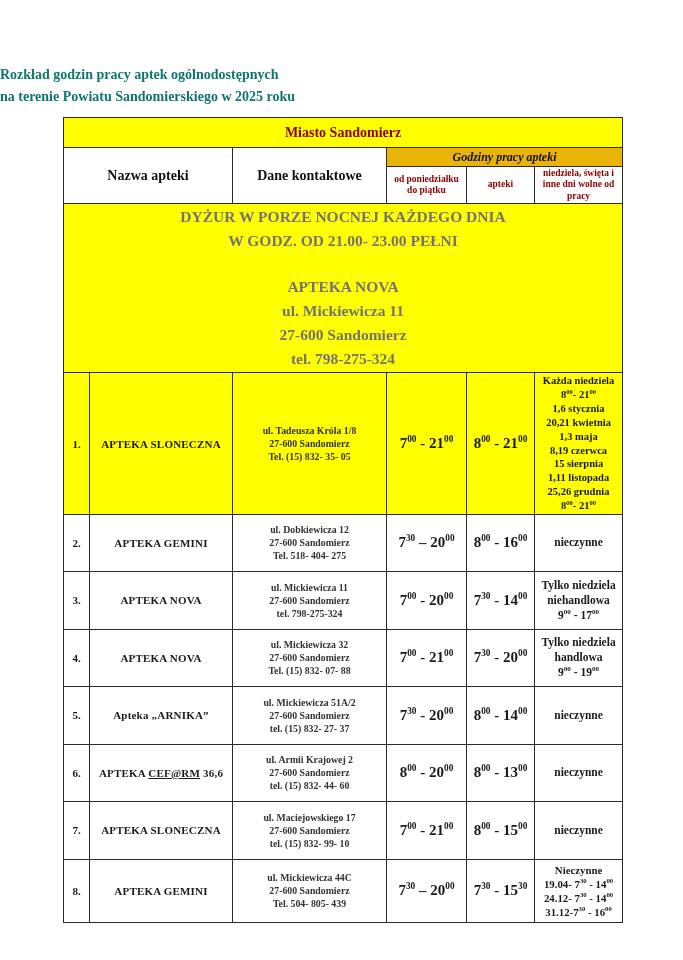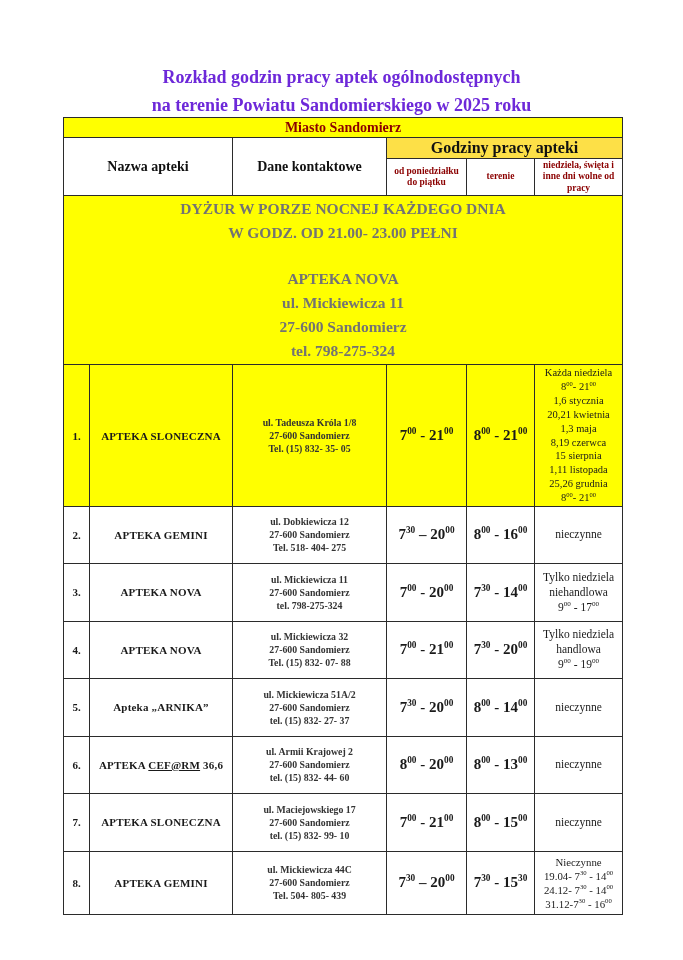--- a/index.html
+++ b/index.html
@@ -11,54 +11,54 @@
     font-family:"Liberation Serif", serif;
     color:#1a1a1a;
     overflow:hidden;
   }
   .updated-note {
     position:absolute; top:22px; right:58px;
     font-style:italic; font-size:13px; color:#222;
   }
   .page-title {
     position:absolute; top:64px; left:0; right:0;
-    text-align:center; font-weight:bold; font-size:18px; line-height:1.55;
-    color:#6d28d9;
+    font-weight:bold; font-size:14px; line-height:1.55;
+    color:#0f766e;
   }
   table.pharmacy-table {
     position:absolute; left:63px; top:117px;
     width:559px;
     border-collapse:collapse;
     table-layout:fixed;
   }
   table.pharmacy-table td {
     border:1.5px solid #2b2b2b;
     text-align:center; vertical-align:middle;
     padding:1px 2px;
     overflow:hidden;
   }
   .yellow { background:#ffff00; }
   .city-band {
     font-weight:bold; font-size:14px; color:#8b0000;
   }
   .hdr-main { font-weight:bold; font-size:14px; color:#111; background:#fff; }
-  .hdr-hours { font-weight:bold; font-size:16px; color:#111; background:#fde047; }
+  .hdr-hours { font-weight:bold; font-size:12px; color:#111; background:#eab308;font-style:italic; }
   .hdr-sub {
     font-weight:bold; font-size:9.5px; line-height:1.2;
     color:#8b0000; background:#fff;
   }
   .duty-cell { padding:14px 6px; }
   .duty-line { font-weight:bold; font-size:15.5px; line-height:1.55; color:#737373; }
   .duty-gap { height:22px; }
   .num-cell   { font-weight:bold; font-size:11px; }
   .name-cell  { font-weight:bold; font-size:11px; letter-spacing:.2px; }
   .contact-cell { font-weight:bold; font-size:9.8px; line-height:1.35; color:#333; }
   .hours-cell { font-weight:bold; font-size:15px; white-space:nowrap; }
   .hours-cell sup, .sunday-cell sup { font-size:62%; vertical-align:super; line-height:0; }
-  .sunday-cell { font-weight:normal; font-size:11.5px; line-height:1.3; }
+  .sunday-cell { font-weight:bold; font-size:11.5px; line-height:1.3; }
   .row-yellow .sunday-cell { font-size:10.5px; line-height:1.32; }
   .row-8 .sunday-cell { font-size:10.8px; line-height:1.3; }
   u { }
 </style>
 </head>
 <body>
 
 <div class="page">
 
 
@@ -71,32 +71,32 @@
     <colgroup>
       <col style="width:26px">
         <col style="width:143px">
         <col style="width:154px">
       <col style="width:80px">
         <col style="width:68px">
         <col style="width:88px">
     </colgroup>
 
     <tbody>
-        <tr style="height:20px">
+        <tr style="height:30px">
       <td colspan="6" class="yellow city-band">Miasto Sandomierz</td>
     </tr>
 
     <tr style="height:19px">
       <td colspan="2" rowspan="2" class="hdr-main">Nazwa apteki</td>
       <td rowspan="2" class="hdr-main">Dane kontaktowe</td>
       <td colspan="3" class="hdr-hours">Godziny pracy apteki</td>
     </tr>
     <tr style="height:34px">
       <td class="hdr-sub">od poniedziałku do piątku</td>
-      <td class="hdr-sub">terenie</td>
+      <td class="hdr-sub">apteki</td>
       <td class="hdr-sub">niedziela, święta i inne dni wolne od pracy</td>
     </tr>
 
     <tr style="height:162px">
       <td colspan="6" class="yellow duty-cell">
         <div class="duty-line">DYŻUR W PORZE NOCNEJ KAŻDEGO DNIA</div>
         <div class="duty-line">W GODZ. OD 21.00- 23.00 PEŁNI</div>
         <div class="duty-gap"></div>
         <div class="duty-line">APTEKA NOVA</div>
         <div class="duty-line">ul. Mickiewicza 11</div>

